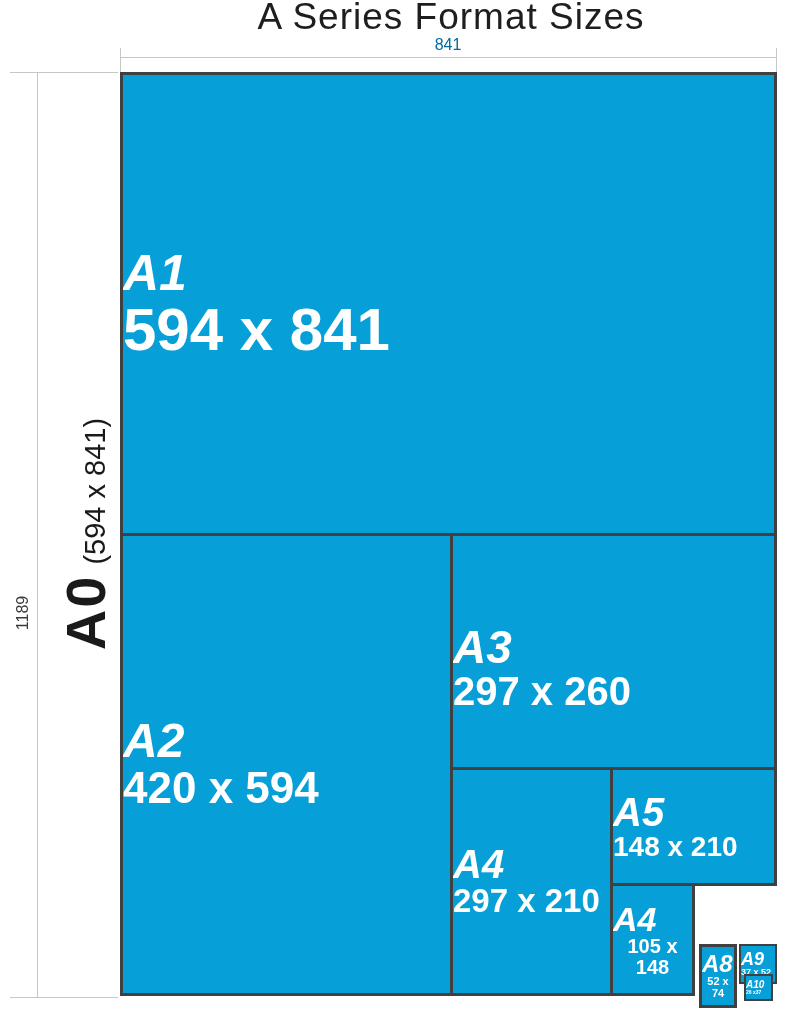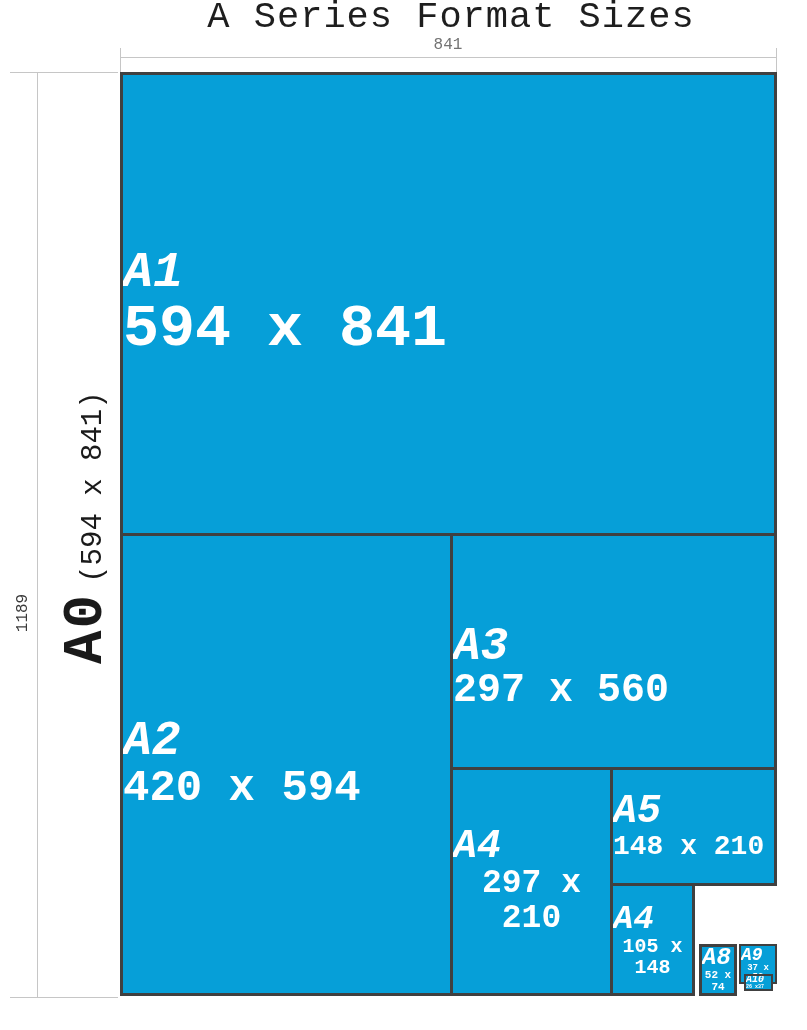--- a/index.html
+++ b/index.html
@@ -1,35 +1,35 @@
 <!DOCTYPE html>
 <html><head>
 <meta charset="utf-8">
 <style>
   html,body { margin:0; padding:0; background:#ffffff; }
   .canvas {
     position:relative; width:807px; height:1030px; background:#ffffff;
-    font-family:Liberation Mono, monospace; overflow:hidden;
+    font-family:Liberation Sans, sans-serif; overflow:hidden;
   }
   
   .title {
     position:absolute; left:96px; top:-4px; width:710px; text-align:center;
     font-size:37px; color:#1e1e1e; letter-spacing:1px; white-space:nowrap;
   }
   
   .dim { background:#c6c6c6; position:absolute; }
   .dim-top-line   { left:120px; top:57px;  width:657px; height:1px; }
   .dim-top-tick-l { left:120px; top:48px;  width:1px;  height:24px; }
   .dim-top-tick-r { left:776px; top:48px;  width:1px;  height:24px; }
   .dim-left-line  { left:37px;  top:72px;  width:1px;  height:926px; }
   .dim-left-lead-t{ left:10px;  top:72px;  width:108px; height:1px; }
   .dim-left-lead-b{ left:10px;  top:997px; width:108px; height:1px; }
   .dim-label-w {
     position:absolute; left:398px; top:36px; width:100px; text-align:center;
-    font-size:16px; color:#737373;
+    font-size:16px; color:#0369a1;
   }
   .dim-label-h {
     position:absolute; left:-33px; top:603px; width:114px; height:20px;
     text-align:center; font-size:16px; color:#3a3a3a;
     transform:rotate(-90deg);
   }
   
   .a0-label {
     position:absolute; left:-44px; top:499px; width:260px; height:70px;
     text-align:center; white-space:nowrap; transform:rotate(-90deg);
@@ -54,25 +54,25 @@
   .box-a3  { left:330px; top:461px; width:327px; height:270px; }
   .box-a3 .lbl { font-size:46px; }   .box-a3 .sz { font-size:40px; }
   .box-a4  { left:330px; top:695px; width:163px; height:229px; }
   .box-a4 .lbl { font-size:40px; }   .box-a4 .sz { font-size:33px; }
   .box-a5  { left:490px; top:695px; width:167px; height:119px; }
   .box-a5 .lbl { font-size:40px; }   .box-a5 .sz { font-size:28px; }
   .box-a6  { left:490px; top:811px; width:85px;  height:113px; }
   .box-a6 .lbl { font-size:34px; }   .box-a6 .sz { font-size:20px; }
   .box-a7  { left:579px; top:813px; width:78px;  height:55px; }
   .box-a7 .lbl { font-size:28px; }   .box-a7 .sz { font-size:16px; }
-  .box-a8  { left:579px; top:872px; width:38px;  height:52px; }
+  .box-a8  { left:579px; top:872px; width:38px;  height:64px; }
   .box-a8 .lbl { font-size:24px; }   .box-a8 .sz { font-size:11px; }
   .box-a9  { left:619px; top:872px; width:38px;  height:40px; border-width:2px; }
   .box-a9 .lbl { font-size:18px; }   .box-a9 .sz { font-size:9px; }
-  .box-a10 { left:624px; top:902px; width:29px;  height:17px; border-width:2px; }
+  .box-a10 { left:624px; top:902px; width:29px;  height:27px; border-width:2px; }
   .box-a10 .lbl { font-size:10px; }  .box-a10 .sz { font-size:5px; }
 </style>
 </head>
 <body>
 
 <div class="canvas">
 
   <div class="title">A Series Format Sizes</div>
 
   <div class="dim-label-w">841</div>
@@ -96,21 +96,21 @@
       <div class="sz">594 x 841</div>
     </div>
 
     <div class="pbox box-a2">
       <div class="lbl">A2</div>
       <div class="sz">420 x 594</div>
     </div>
 
     <div class="pbox box-a3">
       <div class="lbl">A3</div>
-      <div class="sz">297 x 560</div>
+      <div class="sz">297 x 260</div>
     </div>
 
     <div class="pbox box-a4">
       <div class="lbl">A4</div>
       <div class="sz">297 x 210</div>
     </div>
 
     <div class="pbox box-a5">
       <div class="lbl">A5</div>
       <div class="sz">148 x 210</div>

